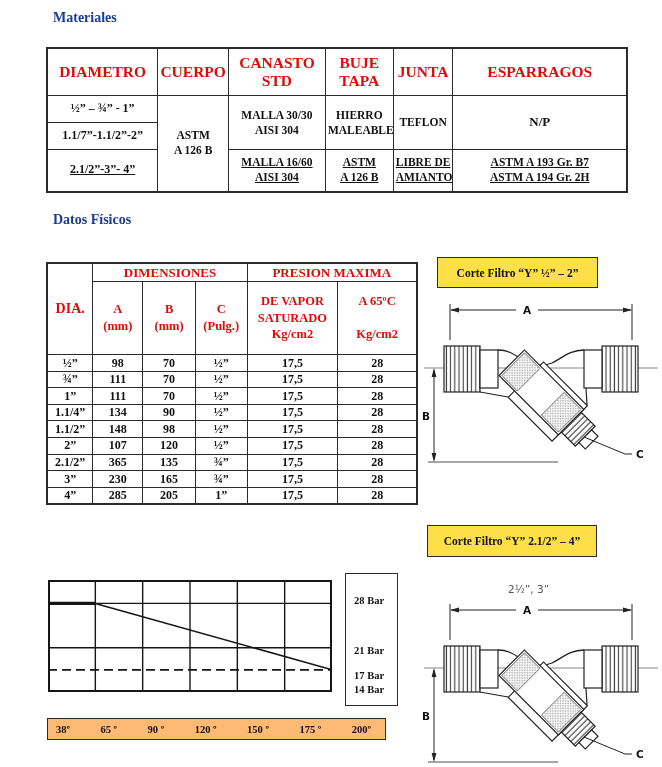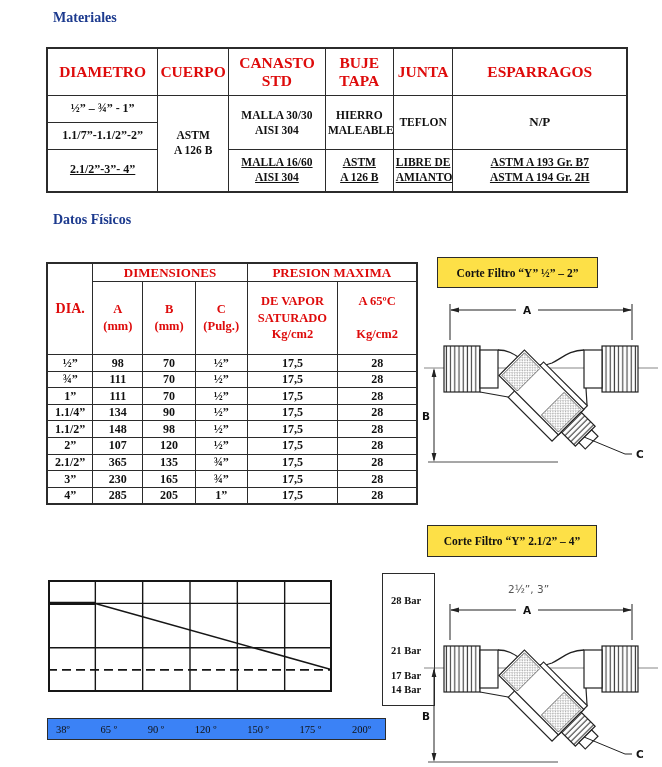--- a/index.html
+++ b/index.html
@@ -28,21 +28,21 @@
   .dbox{border:1.6px solid #2b2b2b;display:flex;align-items:center;justify-content:center;
     font-size:11.5px;font-weight:bold;color:#111;text-align:center;background:#fde047;}
   
   .banner{background:#3BC6EF;border:2px solid #1f1f1f;display:flex;align-items:center;
     padding-left:10px;font-size:13px;font-weight:bold;color:#1B2F8F;}
   
   .ybox{border:1.6px solid #2b2b2b;background:#fff;}
   .ylab{position:absolute;left:8px;font-size:10.5px;font-weight:bold;color:#111;
     font-family:"Liberation Serif","DejaVu Serif",serif;}
   .xbox{border:1.6px solid #2b2b2b;display:flex;justify-content:space-between;
-    align-items:center;padding:0 14px 0 8px;font-size:10.5px;font-weight:normal;background:#3b82f6;}
+    align-items:center;padding:0 14px 0 8px;font-size:10.5px;font-weight:bold;background:#fdba74;}
   .note{font-size:10.5px;color:#555;font-family:"DejaVu Sans","Liberation Sans",sans-serif;}
   svg text.dim{font-family:"DejaVu Sans","Liberation Sans",sans-serif;font-size:10.5px;font-weight:bold;fill:#111;}
 </style>
 </head>
 <body>
 
 <div class="page">
 
   <div class="abs sec-title" style="left:53px;top:10px;">Materiales</div>
 
@@ -268,21 +268,21 @@
       <line x1="189.33333333333331" y1="0" x2="189.33333333333331" y2="112" stroke="#161616" stroke-width="1.4"></line>
       <line x1="236.66666666666669" y1="0" x2="236.66666666666669" y2="112" stroke="#161616" stroke-width="1.4"></line>
       <line x1="0" y1="23.41242937853107" x2="284" y2="23.41242937853107" stroke="#161616" stroke-width="1.4"></line>
       <line x1="0" y1="67.70621468926554" x2="284" y2="67.70621468926554" stroke="#161616" stroke-width="1.4"></line>
       <line x1="0" y1="89.85310734463278" x2="284" y2="89.85310734463278" stroke="#161616" stroke-width="1.6" stroke-dasharray="9 5"></line>
       <line x1="0" y1="23.41242937853107" x2="47.33333333333333" y2="23.41242937853107" stroke="#161616" stroke-width="3.4"></line>
       <line x1="47.33333333333333" y1="23.41242937853107" x2="284" y2="89.85310734463278" stroke="#161616" stroke-width="1.6"></line>
       <rect x="1" y="1" width="282" height="110" fill="none" stroke="#161616" stroke-width="2"></rect>
     </svg>
 
-  <div class="abs ybox" style="left:345px;top:573px;width:51px;height:131px;margin-left:37px;">
+  <div class="abs ybox" style="left:345px;top:573px;width:51px;height:131px;">
     <span class="ylab" style="top:21px;">28 Bar</span>
     <span class="ylab" style="top:71px;">21 Bar</span>
     <span class="ylab" style="top:96px;">17 Bar</span>
     <span class="ylab" style="top:110px;">14 Bar</span>
   </div>
 
   <div class="abs xbox" style="left:47px;top:718px;width:315px;height:20px;">
     <span>38º</span>
     <span>65 º</span>
     <span>90 º</span>

